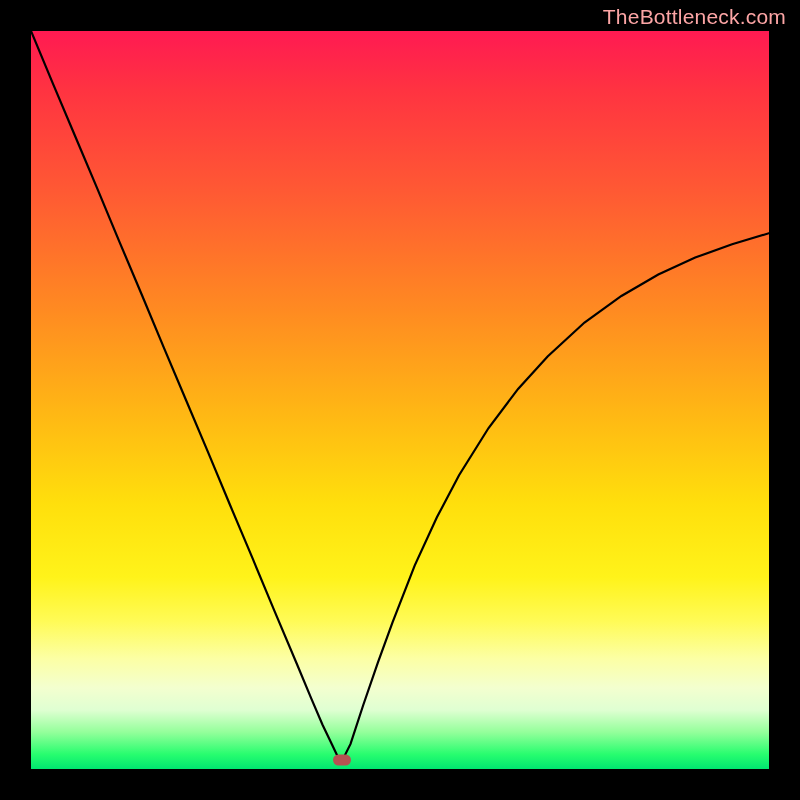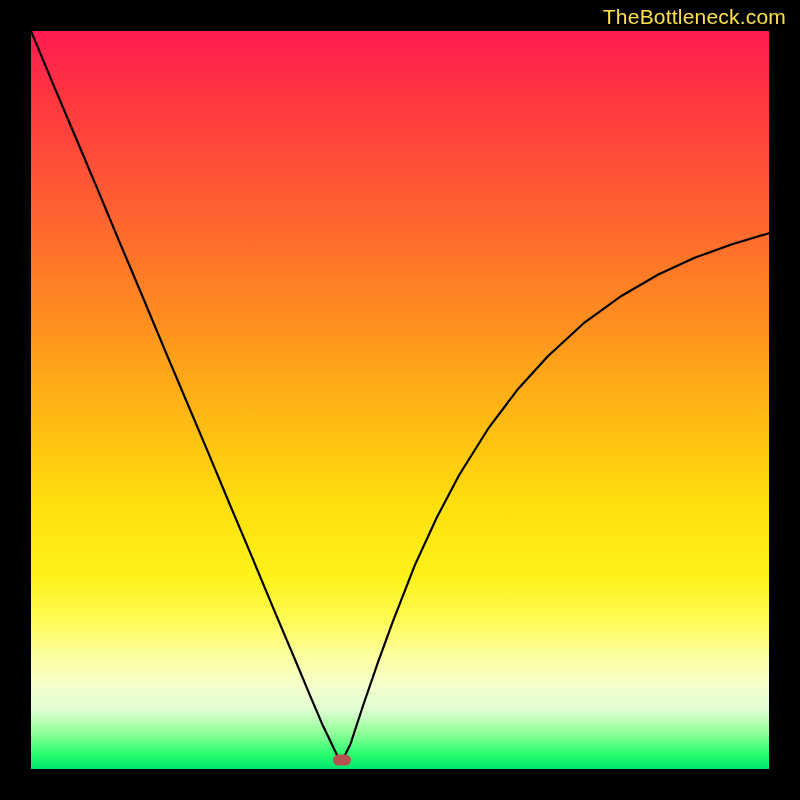--- a/index.html
+++ b/index.html
@@ -61,21 +61,21 @@
     width: 18px;
     height: 11px;
     border-radius: 5.5px / 5.5px;
     background: #b65252;
     transform: translate(-50%, -50%);
   }
   .watermark {
     position: absolute;
     top: 5px;
     right: 14px;
-    color: #fde047;
+    color: #fca5a5;
     font-size: 21px;
     letter-spacing: 0.2px;
   }
 </style>
 </head>
 <body>
 
 <div class="stage">
 
   <div class="plot">

